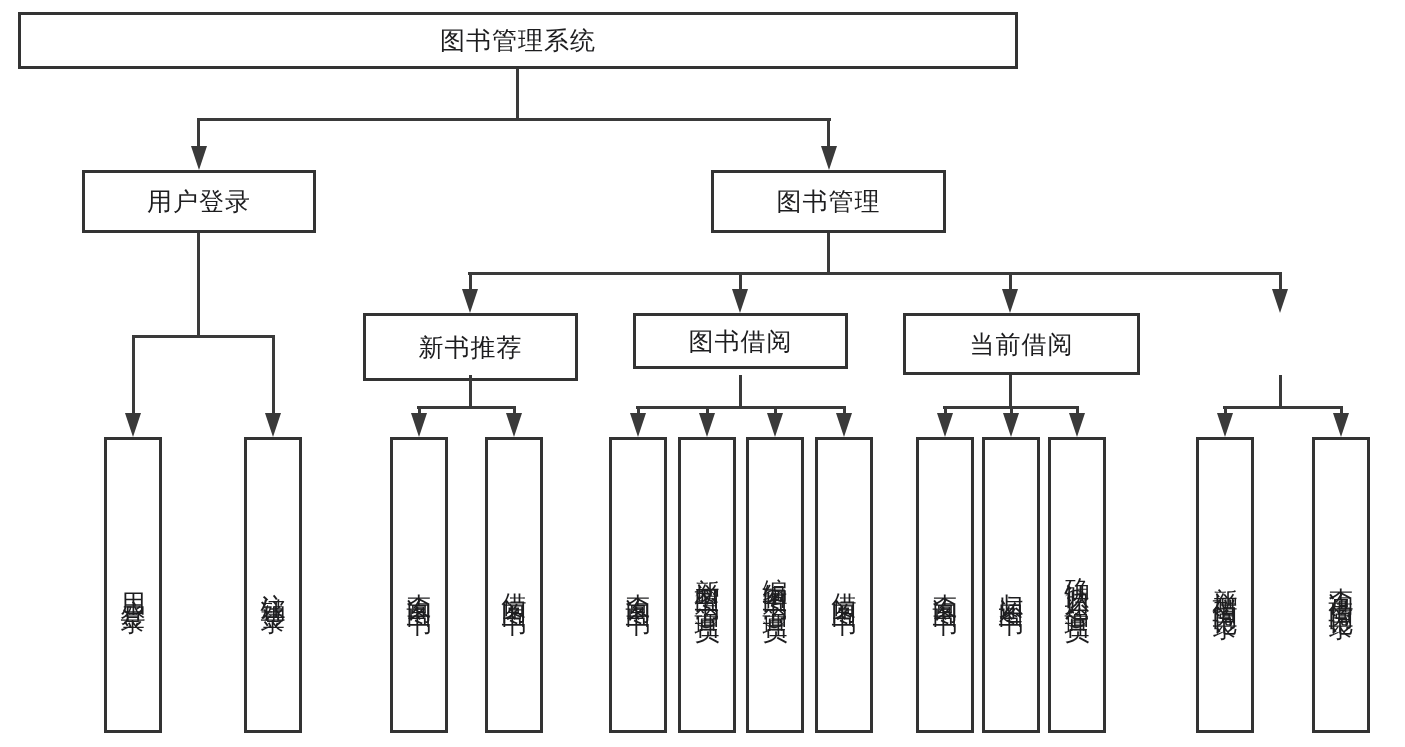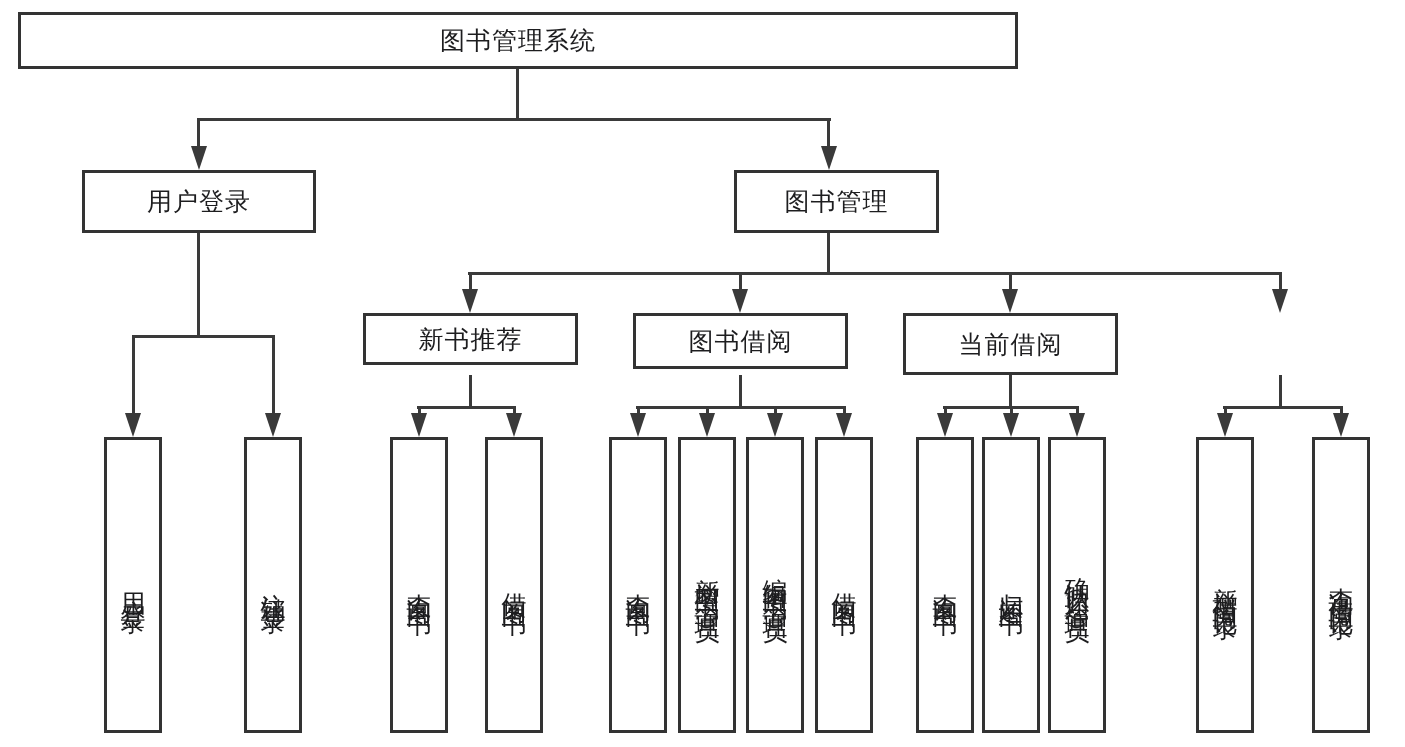--- a/index.html
+++ b/index.html
@@ -42,21 +42,21 @@
   <div class="vline" style="left:516px; top:69px; height:50px;"></div>
   <div class="hline" style="left:198px; top:118px; width:633px;"></div>
   <div class="vline" style="left:197px; top:118px; height:34px;"></div>
   <div class="vline" style="left:827px; top:118px; height:34px;"></div>
   <div class="arrow" style="left:191px; top:146px;"></div>
   <div class="arrow" style="left:821px; top:146px;"></div>
 
   <div class="node" style="left:82px; top:170px; width:234px; height:63px;">
     <span class="lbl">用户登录</span>
   </div>
-  <div class="node" style="left:734px; top:170px; width:205px; height:63px;align-items:center;">
+  <div class="node" style="left:711px; top:170px; width:235px; height:63px;align-items:center;">
     <span class="lbl">图书管理</span>
   </div>
 
   <div class="vline" style="left:197px; top:233px; height:105px;"></div>
   <div class="hline" style="left:132px; top:335px; width:143px;"></div>
   <div class="vline" style="left:132px; top:335px; height:85px;"></div>
   <div class="vline" style="left:272px; top:335px; height:85px;"></div>
   <div class="arrow" style="left:125px; top:413px;"></div>
   <div class="arrow" style="left:265px; top:413px;"></div>
 
@@ -64,27 +64,27 @@
   <div class="hline" style="left:468px; top:272px; width:814px;"></div>
   <div class="vline" style="left:469px; top:272px; height:23px;"></div>
   <div class="vline" style="left:739px; top:272px; height:23px;"></div>
   <div class="vline" style="left:1009px; top:272px; height:23px;"></div>
   <div class="vline" style="left:1279px; top:272px; height:23px;"></div>
   <div class="arrow" style="left:462px; top:289px;"></div>
   <div class="arrow" style="left:732px; top:289px;"></div>
   <div class="arrow" style="left:1002px; top:289px;"></div>
   <div class="arrow" style="left:1272px; top:289px;"></div>
 
-  <div class="node" style="left:363px; top:313px; width:215px; height:52px;font-family:Liberation Serif, serif;">
+  <div class="node" style="left:363px; top:313px; width:215px; height:68px;font-family:Liberation Serif, serif;">
     <span class="lbl">新书推荐</span>
   </div>
   <div class="node" style="left:633px; top:313px; width:215px; height:56px;">
     <span class="lbl">图书借阅</span>
   </div>
-  <div class="node" style="left:903px; top:313px; width:215px; height:62px;">
+  <div class="node" style="left:903px; top:313px; width:237px; height:62px;">
     <span class="lbl">当前借阅</span>
   </div>
 
   <div class="vline" style="left:469px; top:375px; height:33px;"></div>
   <div class="hline" style="left:417px; top:406px; width:99px;"></div>
   <div class="vline" style="left:418px; top:406px; height:14px;"></div>
   <div class="vline" style="left:513px; top:406px; height:14px;"></div>
   <div class="arrow" style="left:411px; top:413px;"></div>
   <div class="arrow" style="left:506px; top:413px;"></div>
 

